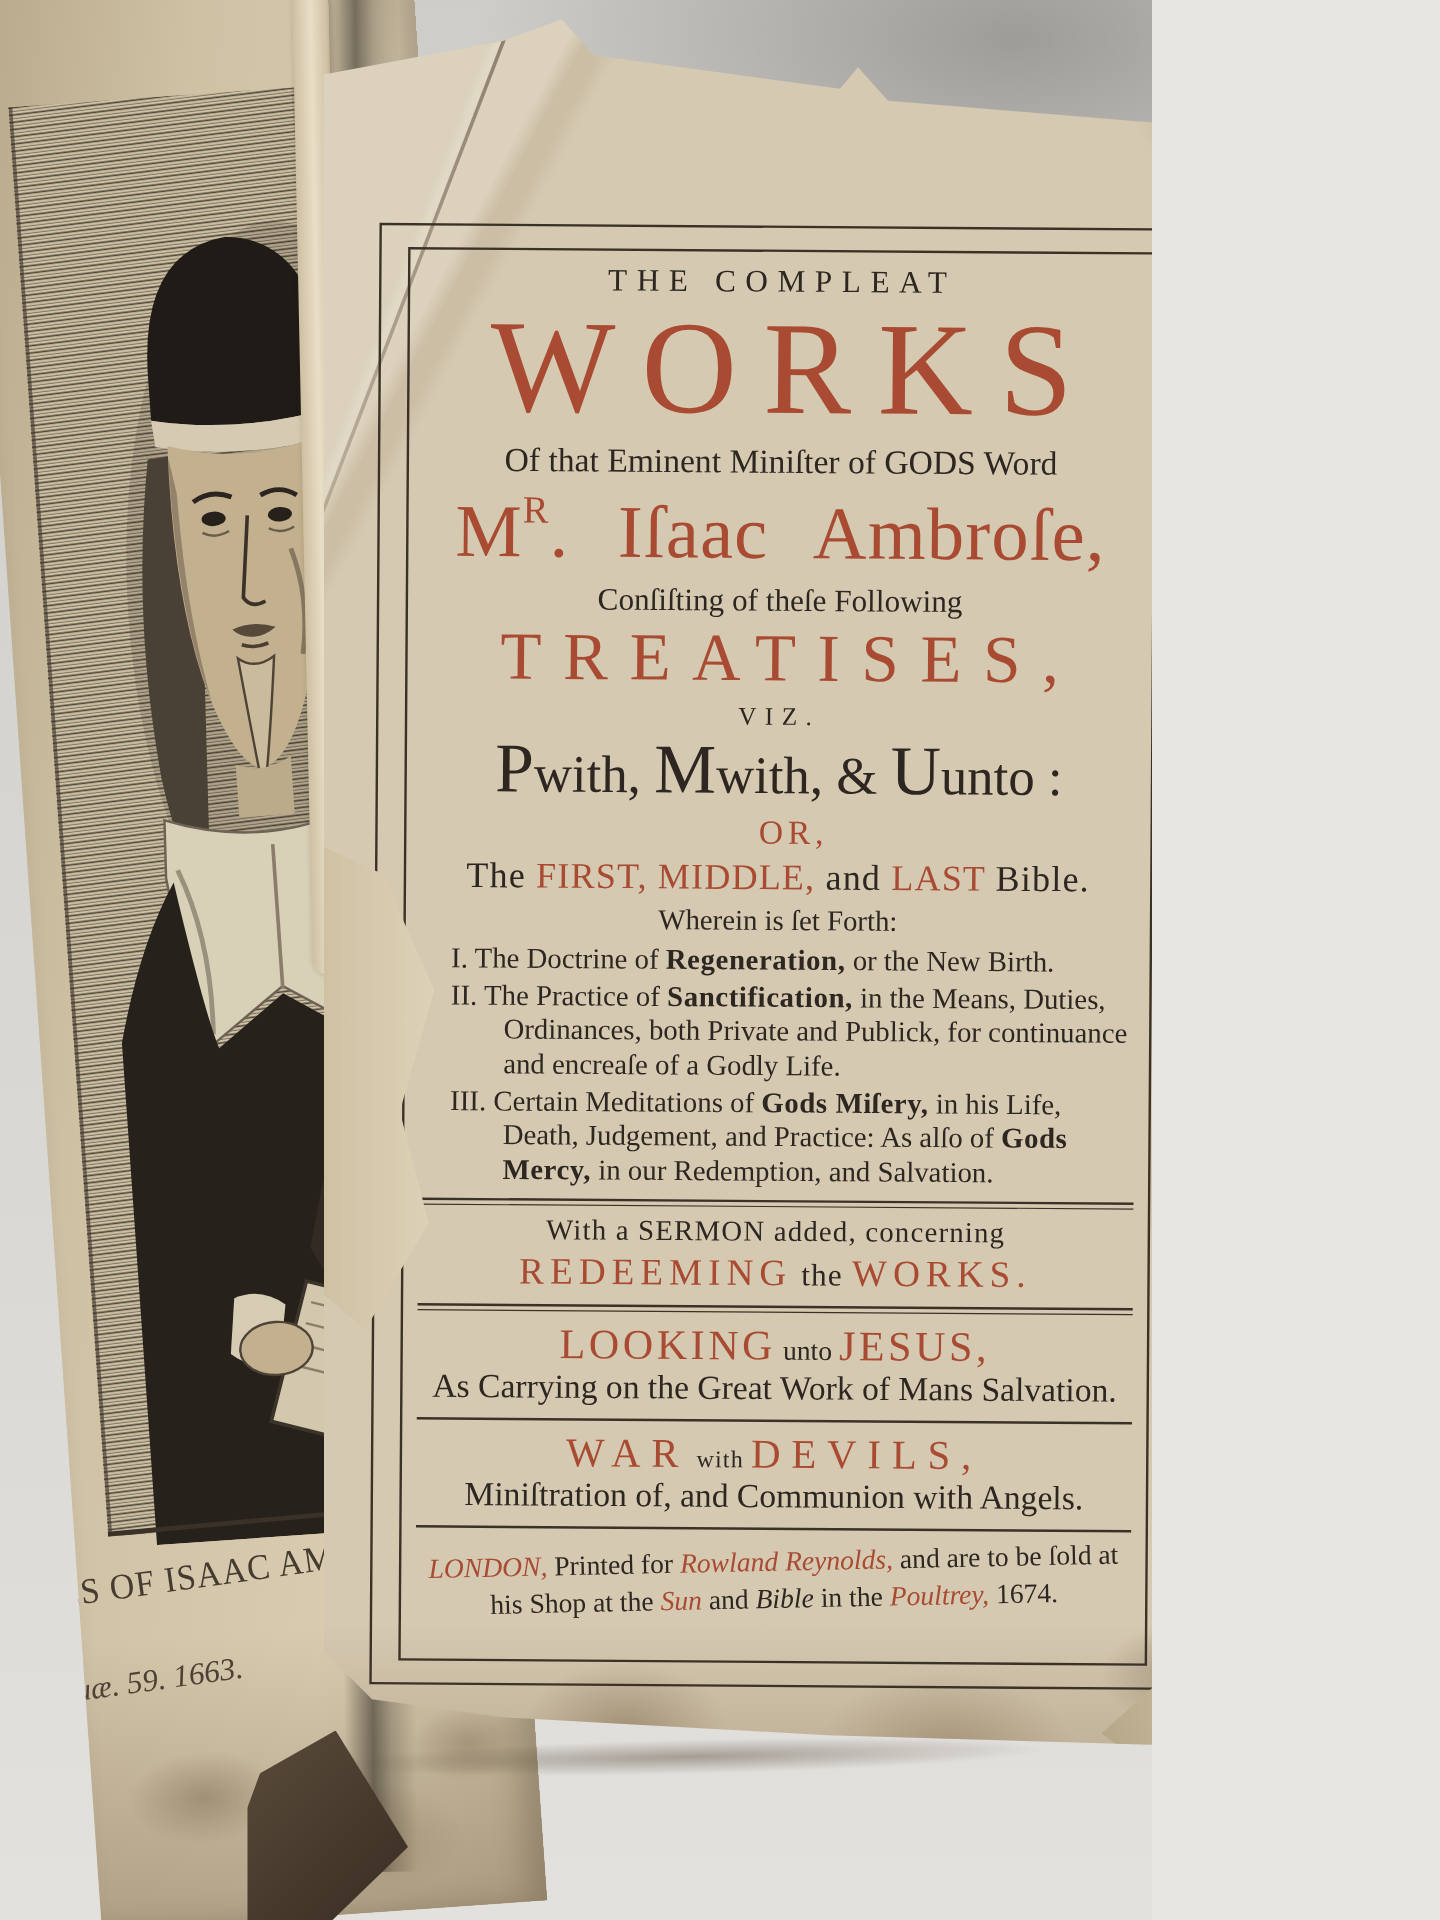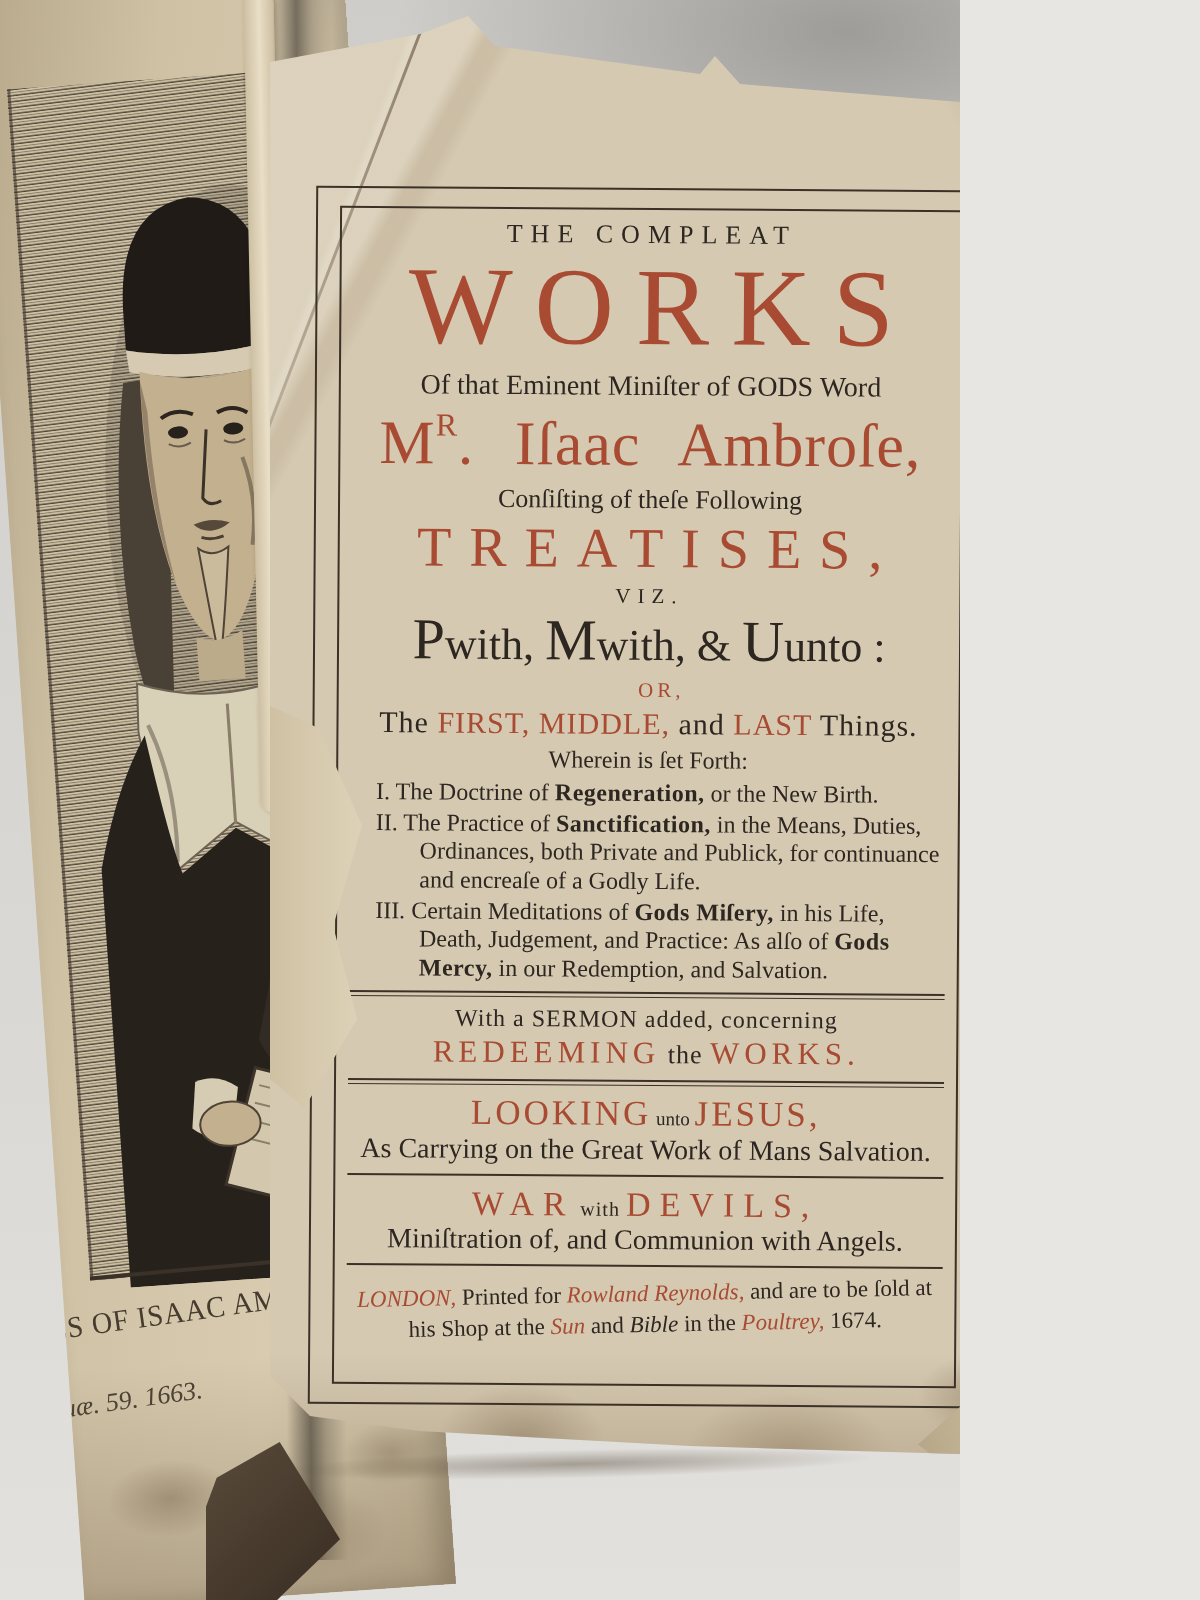--- a/index.html
+++ b/index.html
@@ -97,33 +97,33 @@
   .l-head{font-size:26px;letter-spacing:8px;margin-top:4px;}
   .l-works{font-size:110px;line-height:1;letter-spacing:22px;color:var(--red);margin-top:2px;text-indent:22px;}
   .l-sub{font-size:28px;margin-top:8px;}
   .l-author{font-size:62px;line-height:1.05;color:var(--red);margin-top:8px;letter-spacing:1px;word-spacing:24px;}
   .l-author .sup{font-size:32px;vertical-align:28px;}
   .l-consist{font-size:26px;margin-top:8px;}
   .l-treat{font-size:56px;line-height:1.05;letter-spacing:18px;color:var(--red);margin-top:4px;text-indent:18px;}
   .l-viz{font-size:21px;letter-spacing:7px;margin-top:6px;}
   .l-prima{font-size:44px;line-height:1.05;margin-top:2px;}
   .l-prima .bigcap{font-size:58px;}
-  .l-or{font-size:21px;letter-spacing:4px;color:var(--red);margin-top:6px;margin-left:25px;}
+  .l-or{font-size:28px;letter-spacing:4px;color:var(--red);margin-top:6px;margin-left:25px;}
   .l-fml{font-size:30px;margin-top:4px;letter-spacing:1px;white-space:nowrap;}
   .l-wherein{font-size:24px;margin-top:6px;}
   .items{width:100%;margin-top:2px;}
   .item{font-size:24px;line-height:1.18;text-align:left;
     padding-left:70px;padding-right:4px;text-indent:-44px;box-sizing:border-box;margin-top:3px;}
   .rule{width:100%;height:6px;border-top:2.5px solid #3c3127;border-bottom:1.5px solid #3c3127;margin-top:9px;box-sizing:border-box;}
   .rule-single{width:100%;height:3px;border-top:2.5px solid #3c3127;margin-top:9px;box-sizing:border-box;}
   .l-sermon{font-size:24px;margin-top:8px;letter-spacing:1px;}
   .l-redeem{font-size:31px;letter-spacing:5px;margin-top:2px;color:var(--red);white-space:nowrap;}
   .l-redeem .mid{font-size:26px;letter-spacing:1px;color:var(--ink);}
   .l-look{font-size:35px;letter-spacing:3px;margin-top:8px;color:var(--red);white-space:nowrap;}
-  .l-look .mid{font-size:19px;letter-spacing:0;color:var(--ink);}
+  .l-look .mid{font-size:23px;letter-spacing:0;color:var(--ink);}
   .l-looksub{font-size:28px;margin-top:0px;white-space:nowrap;}
   .l-war{font-size:34px;letter-spacing:9px;margin-top:8px;color:var(--red);white-space:nowrap;}
   .l-war .mid{font-size:20px;letter-spacing:1px;color:var(--ink);}
   .l-warsub{font-size:28px;margin-top:0px;white-space:nowrap;}
   .imprint{margin-top:10px;font-size:23px;line-height:1.35;transform:rotate(-1.6deg);}
   .imprint .line{white-space:nowrap;}
 </style>
 </head>
 <body>
 
@@ -206,21 +206,21 @@
         <div class="l-author"><span>M</span><span class="sup">R</span><span>. Iſaac Ambroſe,</span></div>
 
         <div class="l-consist">Conſiſting of theſe Following</div>
         <div class="l-treat">TREATISES,</div>
         <div class="l-viz">VIZ.</div>
 
         <div class="l-prima"><span class="bigcap">P</span><span>with, </span><span class="bigcap">M</span><span>with, </span><span>&amp; </span><span class="bigcap">U</span><span>unto :</span></div>
 
         <div class="l-or">OR,</div>
 
-        <div class="l-fml"><span>The </span><span class="red">FIRST, MIDDLE,</span><span> and </span><span class="red">LAST</span><span> Things.</span></div>
+        <div class="l-fml"><span>The </span><span class="red">FIRST, MIDDLE,</span><span> and </span><span class="red">LAST</span><span> Bible.</span></div>
 
         <div class="l-wherein">Wherein is ſet Forth:</div>
 
         <div class="items">
           <div class="item"><span>I.</span><span> The Doctrine of </span><span class="bl">Regeneration,</span><span> or the New Birth.</span></div>
           <div class="item"><span>II.</span><span> The Practice of </span><span class="bl">Sanctification,</span><span> in the Means, Duties, Ordinances, both Private and Publick, for continuance and encreaſe of a Godly Life.</span></div>
           <div class="item"><span>III.</span><span> Certain Meditations of </span><span class="bl">Gods Miſery,</span><span> in his Life, Death, Judgement, and Practice: As alſo of </span><span class="bl">Gods Mercy,</span><span> in our Redemption, and Salvation.</span></div>
         </div>
 
         <div class="rule"></div>

